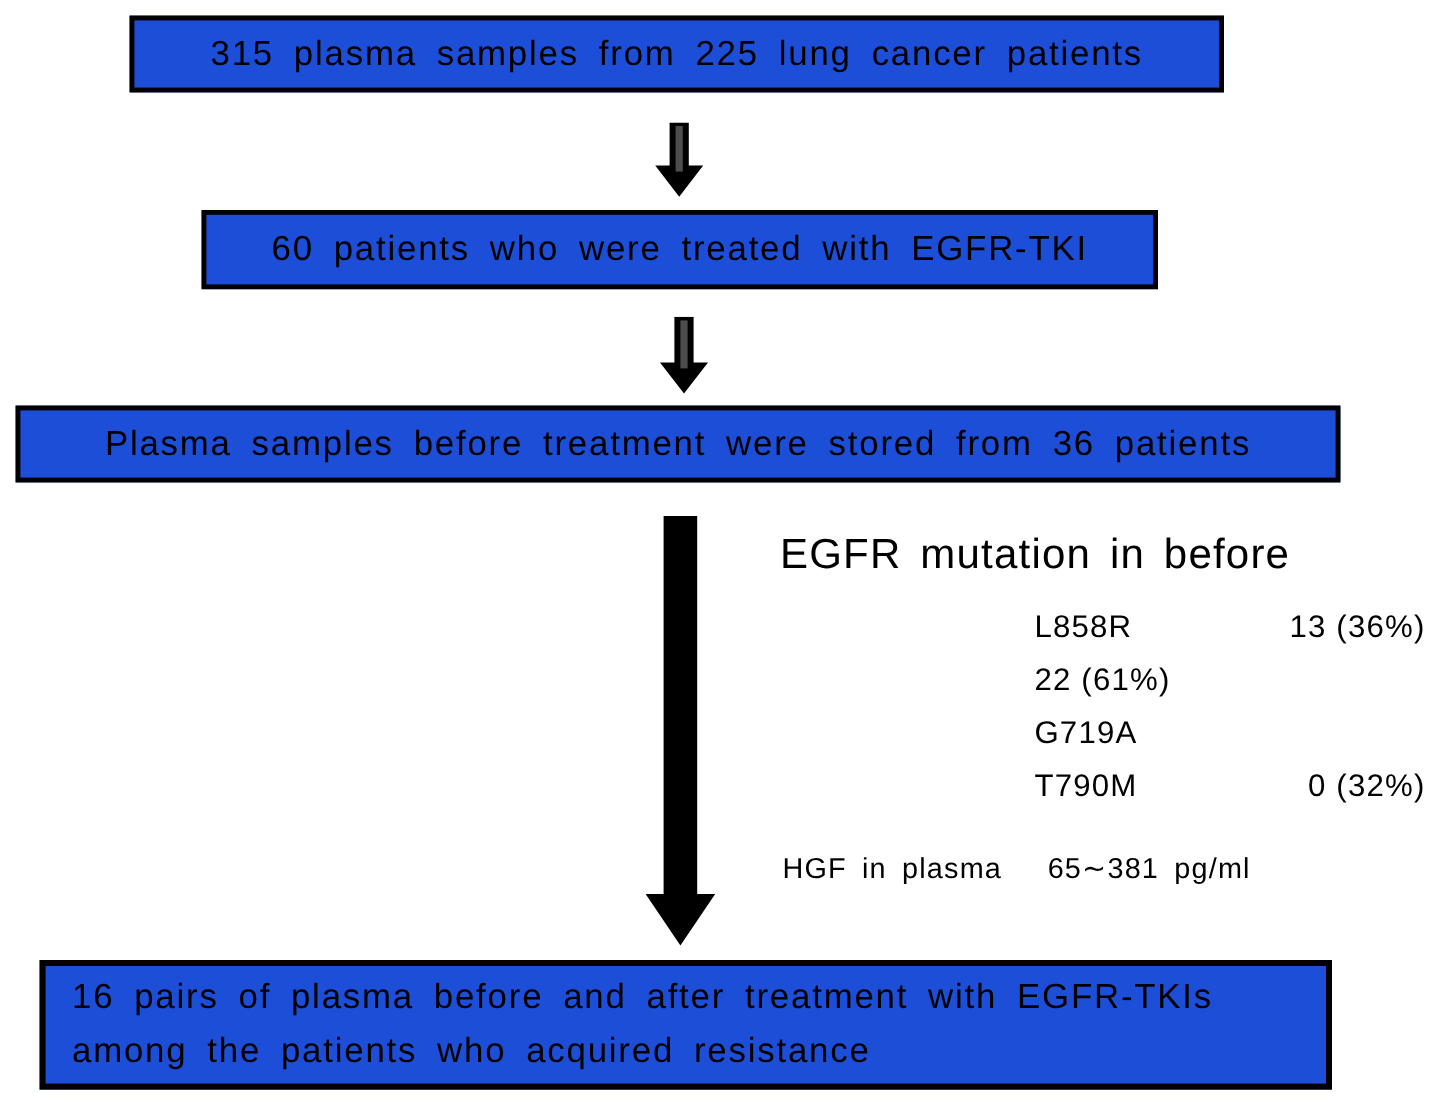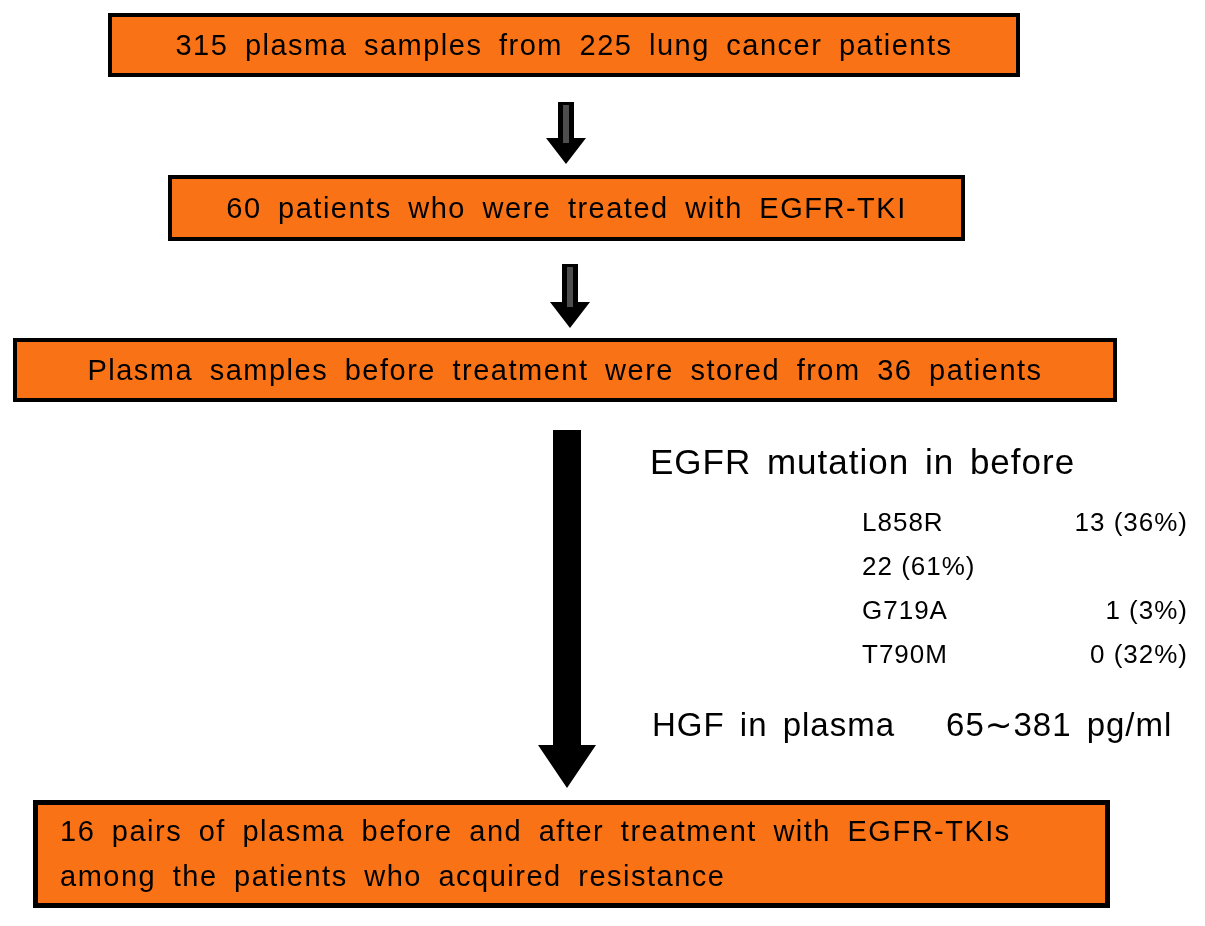--- a/index.html
+++ b/index.html
@@ -16,21 +16,21 @@
     background: #ffffff;
     font-family: "Liberation Sans", "DejaVu Sans", sans-serif;
     color: #000000;
     overflow: hidden;
   }
 
   
   .flow-box {
     position: absolute;
     border: 4px solid #000000;
-    background: #f97316;
+    background: #1d4ed8;
     display: flex;
     align-items: center;
     justify-content: center;
     font-size: 29px;
     letter-spacing: 1.5px;
     word-spacing: 7px;
     white-space: nowrap;
   }
   .box1 { left: 108px; top: 13px;  width: 912px;  height: 64px; }
   .box2 { left: 168px; top: 175px; width: 797px;  height: 66px; }
@@ -72,22 +72,22 @@
     align-items: baseline;
     font-size: 26px;
     line-height: 44px;
     letter-spacing: 1px;
     white-space: nowrap;
   }
   .hgf-line {
     position: absolute;
     left: 652px; top: 703px;
     display: flex;
-    gap: 51px;
-    font-size: 33px;
+    gap: 38px;
+    font-size: 24px;
     line-height: 44px;
     letter-spacing: 1px;
     word-spacing: 5px;
     white-space: nowrap;
   }
 </style>
 </head>
 <body>
 
 <div class="figure">
@@ -123,21 +123,20 @@
   <div class="mutation-table">
     <div class="mutation-row">
       <span>L858R</span>
       <span>13 (36%)</span>
     </div>
     <div class="mutation-row">
       <span>22 (61%)</span>
     </div>
     <div class="mutation-row">
       <span>G719A</span>
-      <span>1 (3%)</span>
     </div>
     <div class="mutation-row">
       <span>T790M</span>
       <span>0 (32%)</span>
     </div>
   </div>
 
   <div class="hgf-line">
     <span>HGF in plasma</span>
     <span>65∼381 pg/ml</span>

